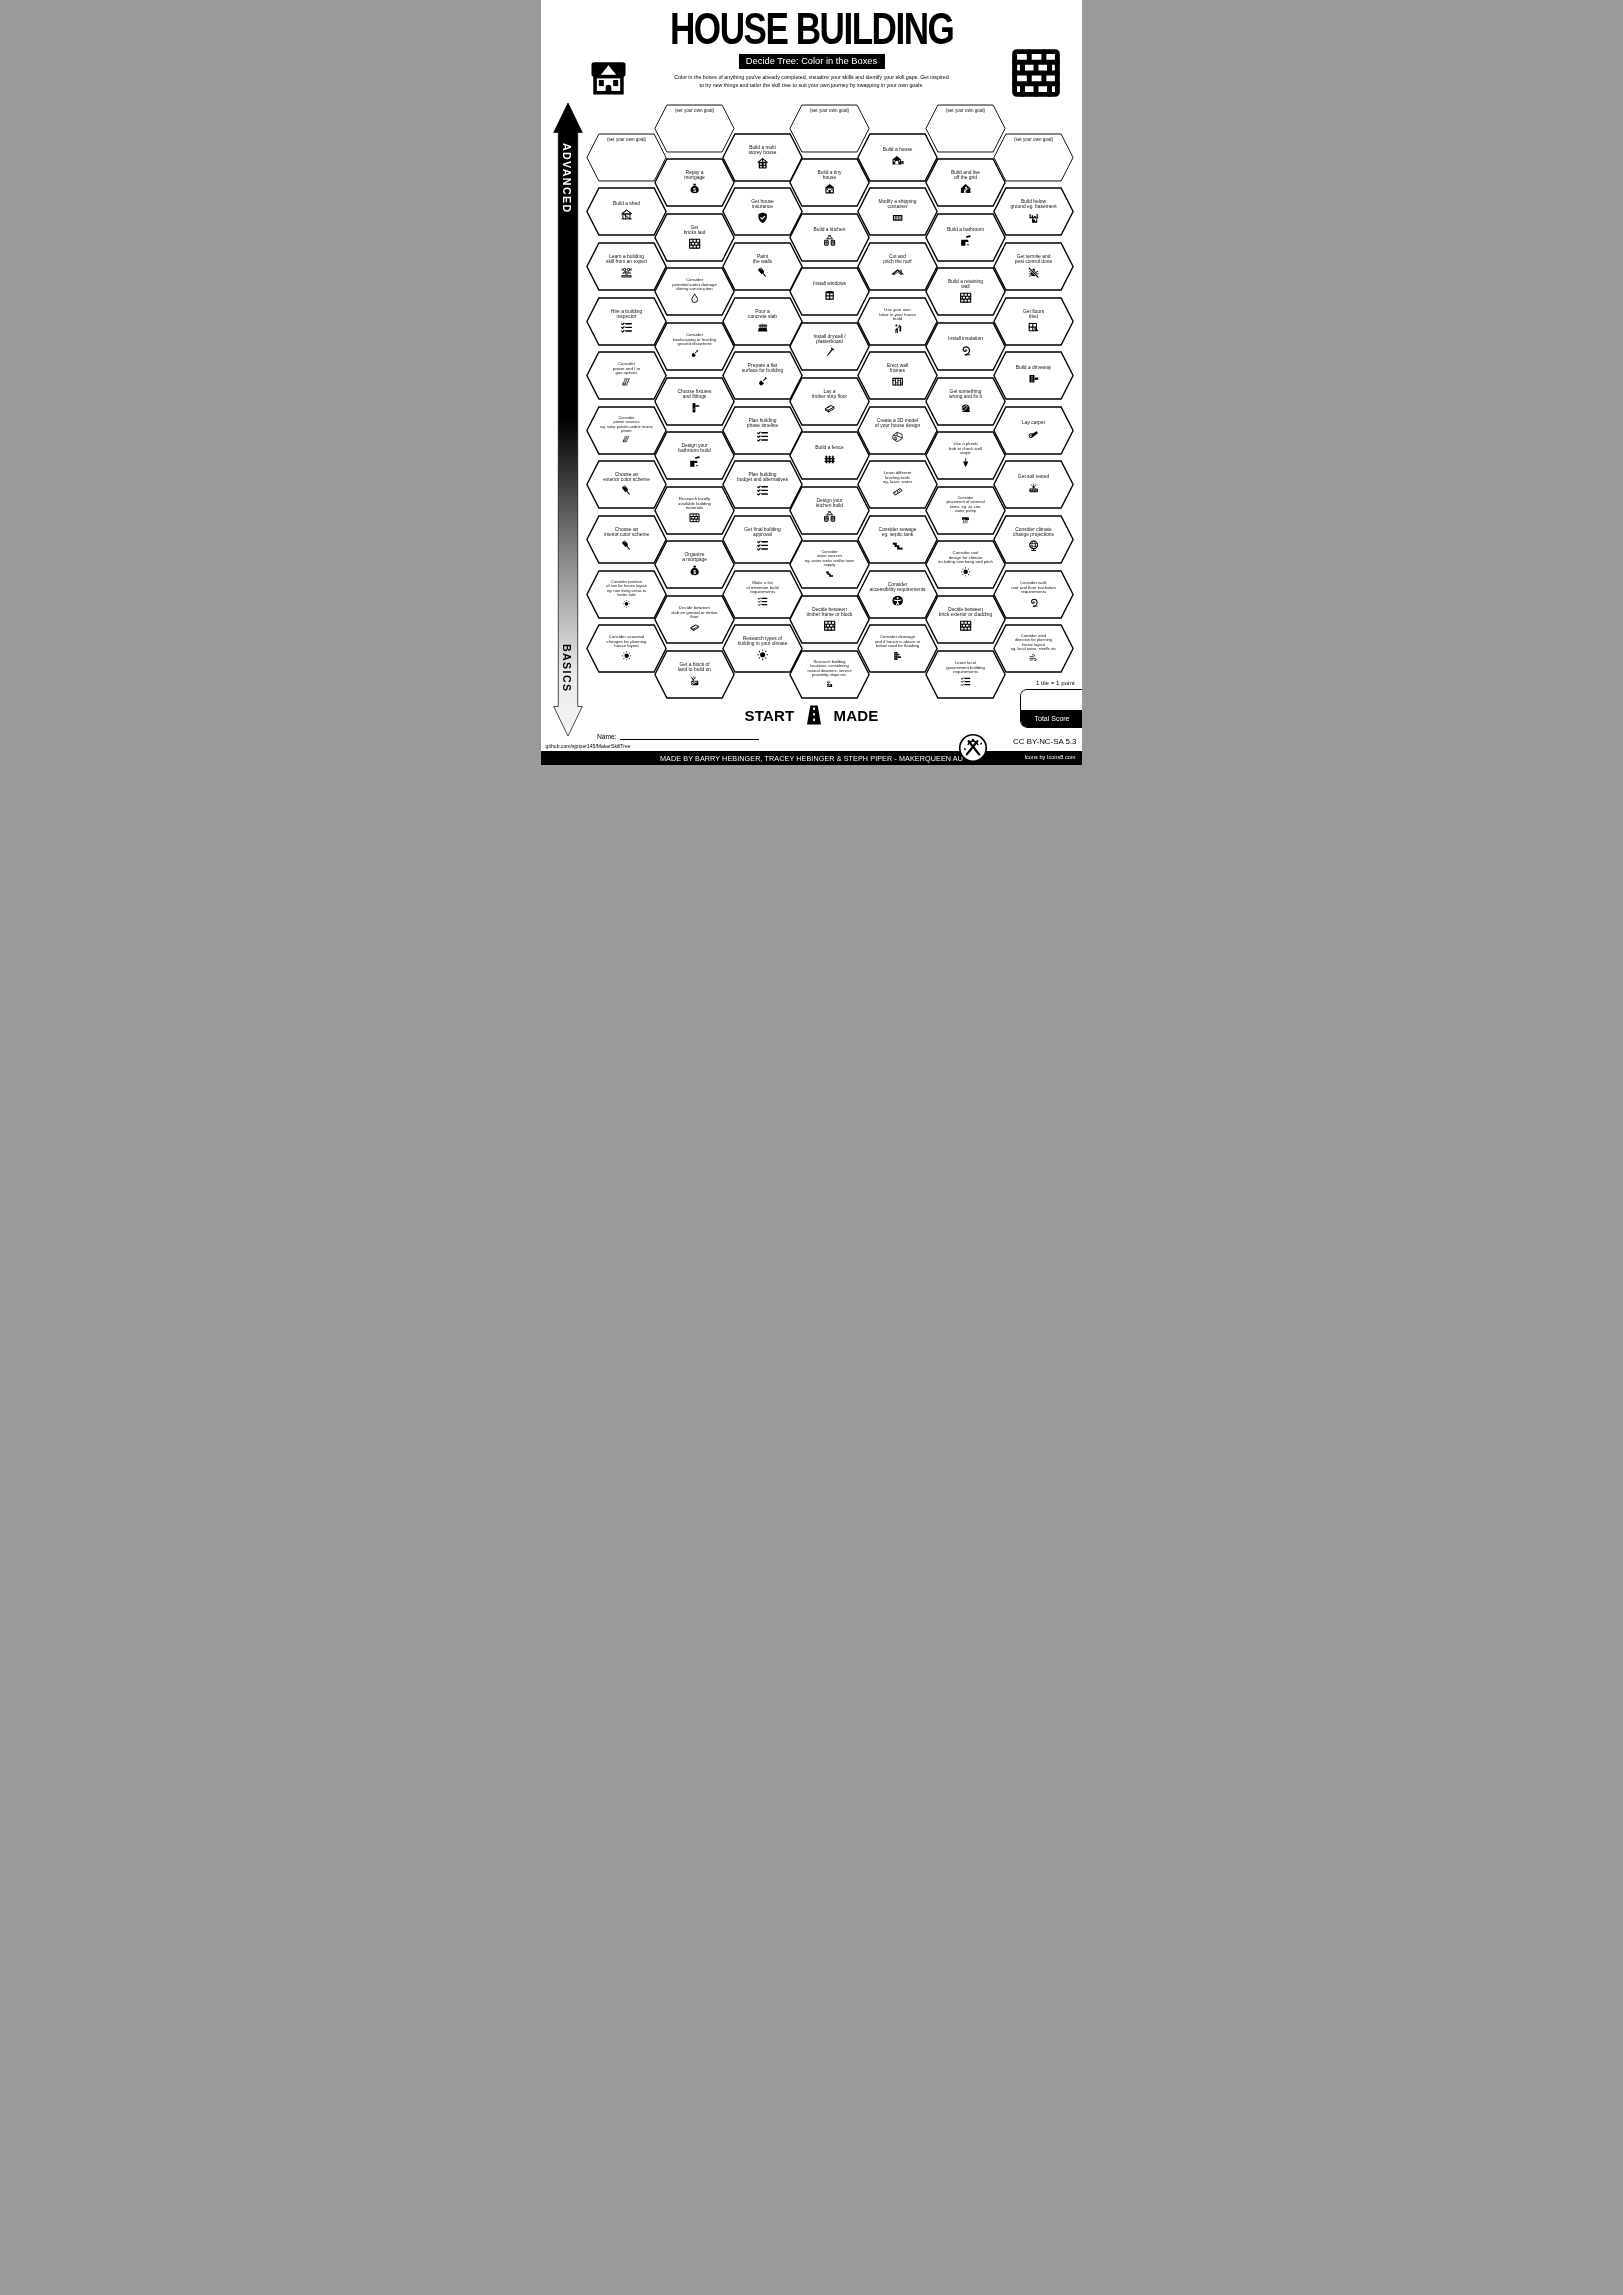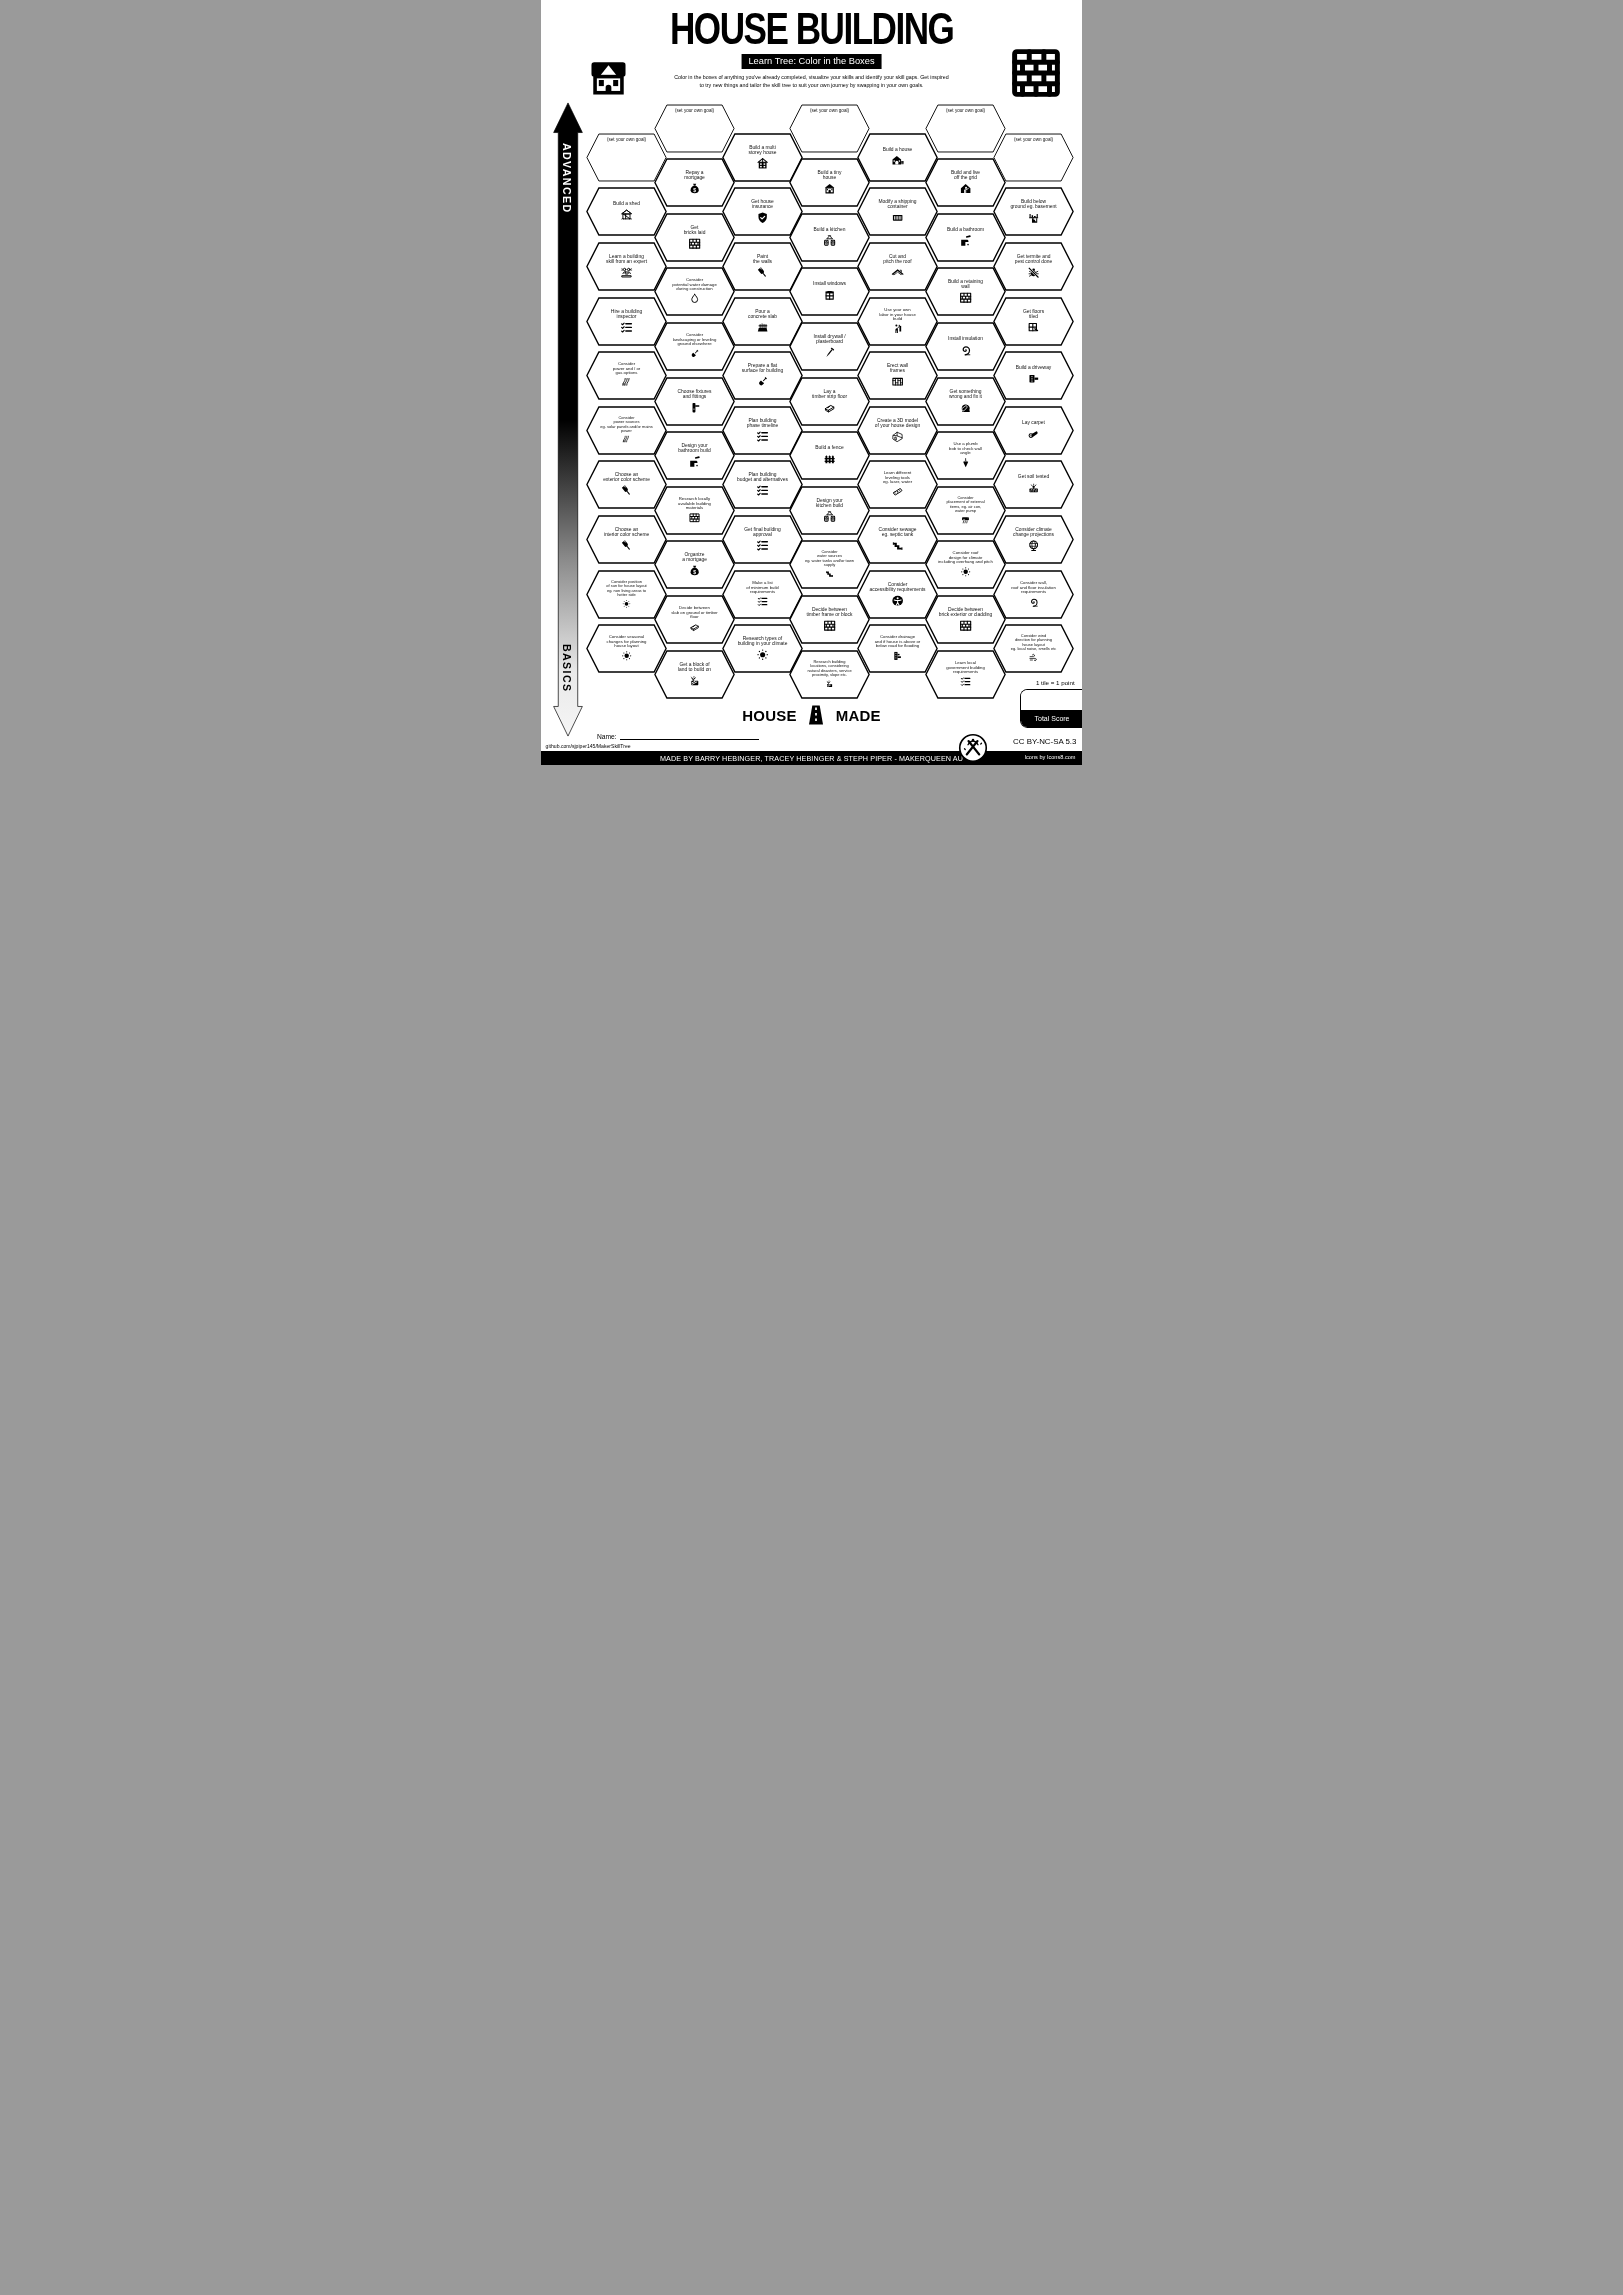--- a/index.html
+++ b/index.html
@@ -59,21 +59,21 @@
         <rect x="6.6" y="13.4" width="2.8" height="3.4"></rect>
         <rect x="14.6" y="13.4" width="2.8" height="3.4"></rect>
         <path d="M10.4 20.5v-2.9a1.6 1.6 0 0 1 3.2 0v2.9z"></path>
       </svg></span>
   <span class="brick-logo ticon"><svg width="62" height="54" viewBox="0 0 24 24" fill="#000">
         <rect x="2.5" y="2.5" width="19" height="19" rx="1" fill="none" stroke="#000" stroke-linecap="round" stroke-linejoin="round" stroke-width="2.2"></rect>
         <path d="M2.5 7.2h19M2.5 12h19M2.5 16.8h19M9 2.5v4.7M15.5 2.5v4.7M6 7.2V12M12 7.2V12M18 7.2V12M9 12v4.8M15.5 12v4.8M6 16.8v4.7M12 16.8v4.7M18 16.8v4.7" fill="none" stroke="#000" stroke-linecap="round" stroke-linejoin="round" stroke-width="2.2"></path>
       </svg></span>
 
   <div class="title-wrap"><span class="title">HOUSE BUILDING</span></div>
-  <div class="subtitle">Learn Tree: Color in the Boxes</div>
+  <div class="subtitle">Decide Tree: Color in the Boxes</div>
   <div class="desc">Color in the boxes of anything you've already completed, visualize your skills and identify your skill gaps.  Get inspired
 to try new things and tailor the skill tree to suit your own journey by swapping in your own goals.</div>
 
   <svg class="arrow-svg" width="30" height="635" viewBox="0 0 64 1372">
     <defs>
       <linearGradient id="agrad" x1="0" y1="0" x2="0" y2="1">
         <stop offset="0" stop-color="#000"></stop>
           <stop offset="0.5" stop-color="#000"></stop>
         <stop offset="0.72" stop-color="#8a8a8a"></stop>
           <stop offset="0.9" stop-color="#e9e9e9"></stop>
@@ -965,21 +965,21 @@
         <div class="tc"><div class="lbl" style="font-size:4px">Consider wind
 direction for planning
 house layout
 eg. local noise, smells etc</div><span class="ticon"><svg width="11" height="9.7" viewBox="0 0 24 24" fill="#000">
               <path d="M3.5 9h8.5a2.8 2.8 0 1 0-2.8-4.4M3 13.4h13.5a2.8 2.8 0 1 1-2.8 4.4M4 17.4h5.5" fill="none" stroke="#000" stroke-linecap="round" stroke-linejoin="round" stroke-width="1.8"></path>
             </svg></span></div>
       </div>
     </div>
 
   <div class="start-row">
-    <span>HOUSE</span>
+    <span>START</span>
     <span class="ticon"><svg width="28" height="24" viewBox="0 0 24 24" fill="#000">
           <path d="M8.3 2.5h7.4l3.3 19H5z"></path>
           <path d="M12 4.5v3M12 10v3M12 15.5v3.6" stroke="#fff" stroke-width="1.7" stroke-dasharray="2.6 2.2"></path>
         </svg></span>
     <span>MADE</span>
   </div>
 
   <div class="tile-note">1 tile = 1 point</div>
   <div class="total-box">
     <div class="score-space"></div>

